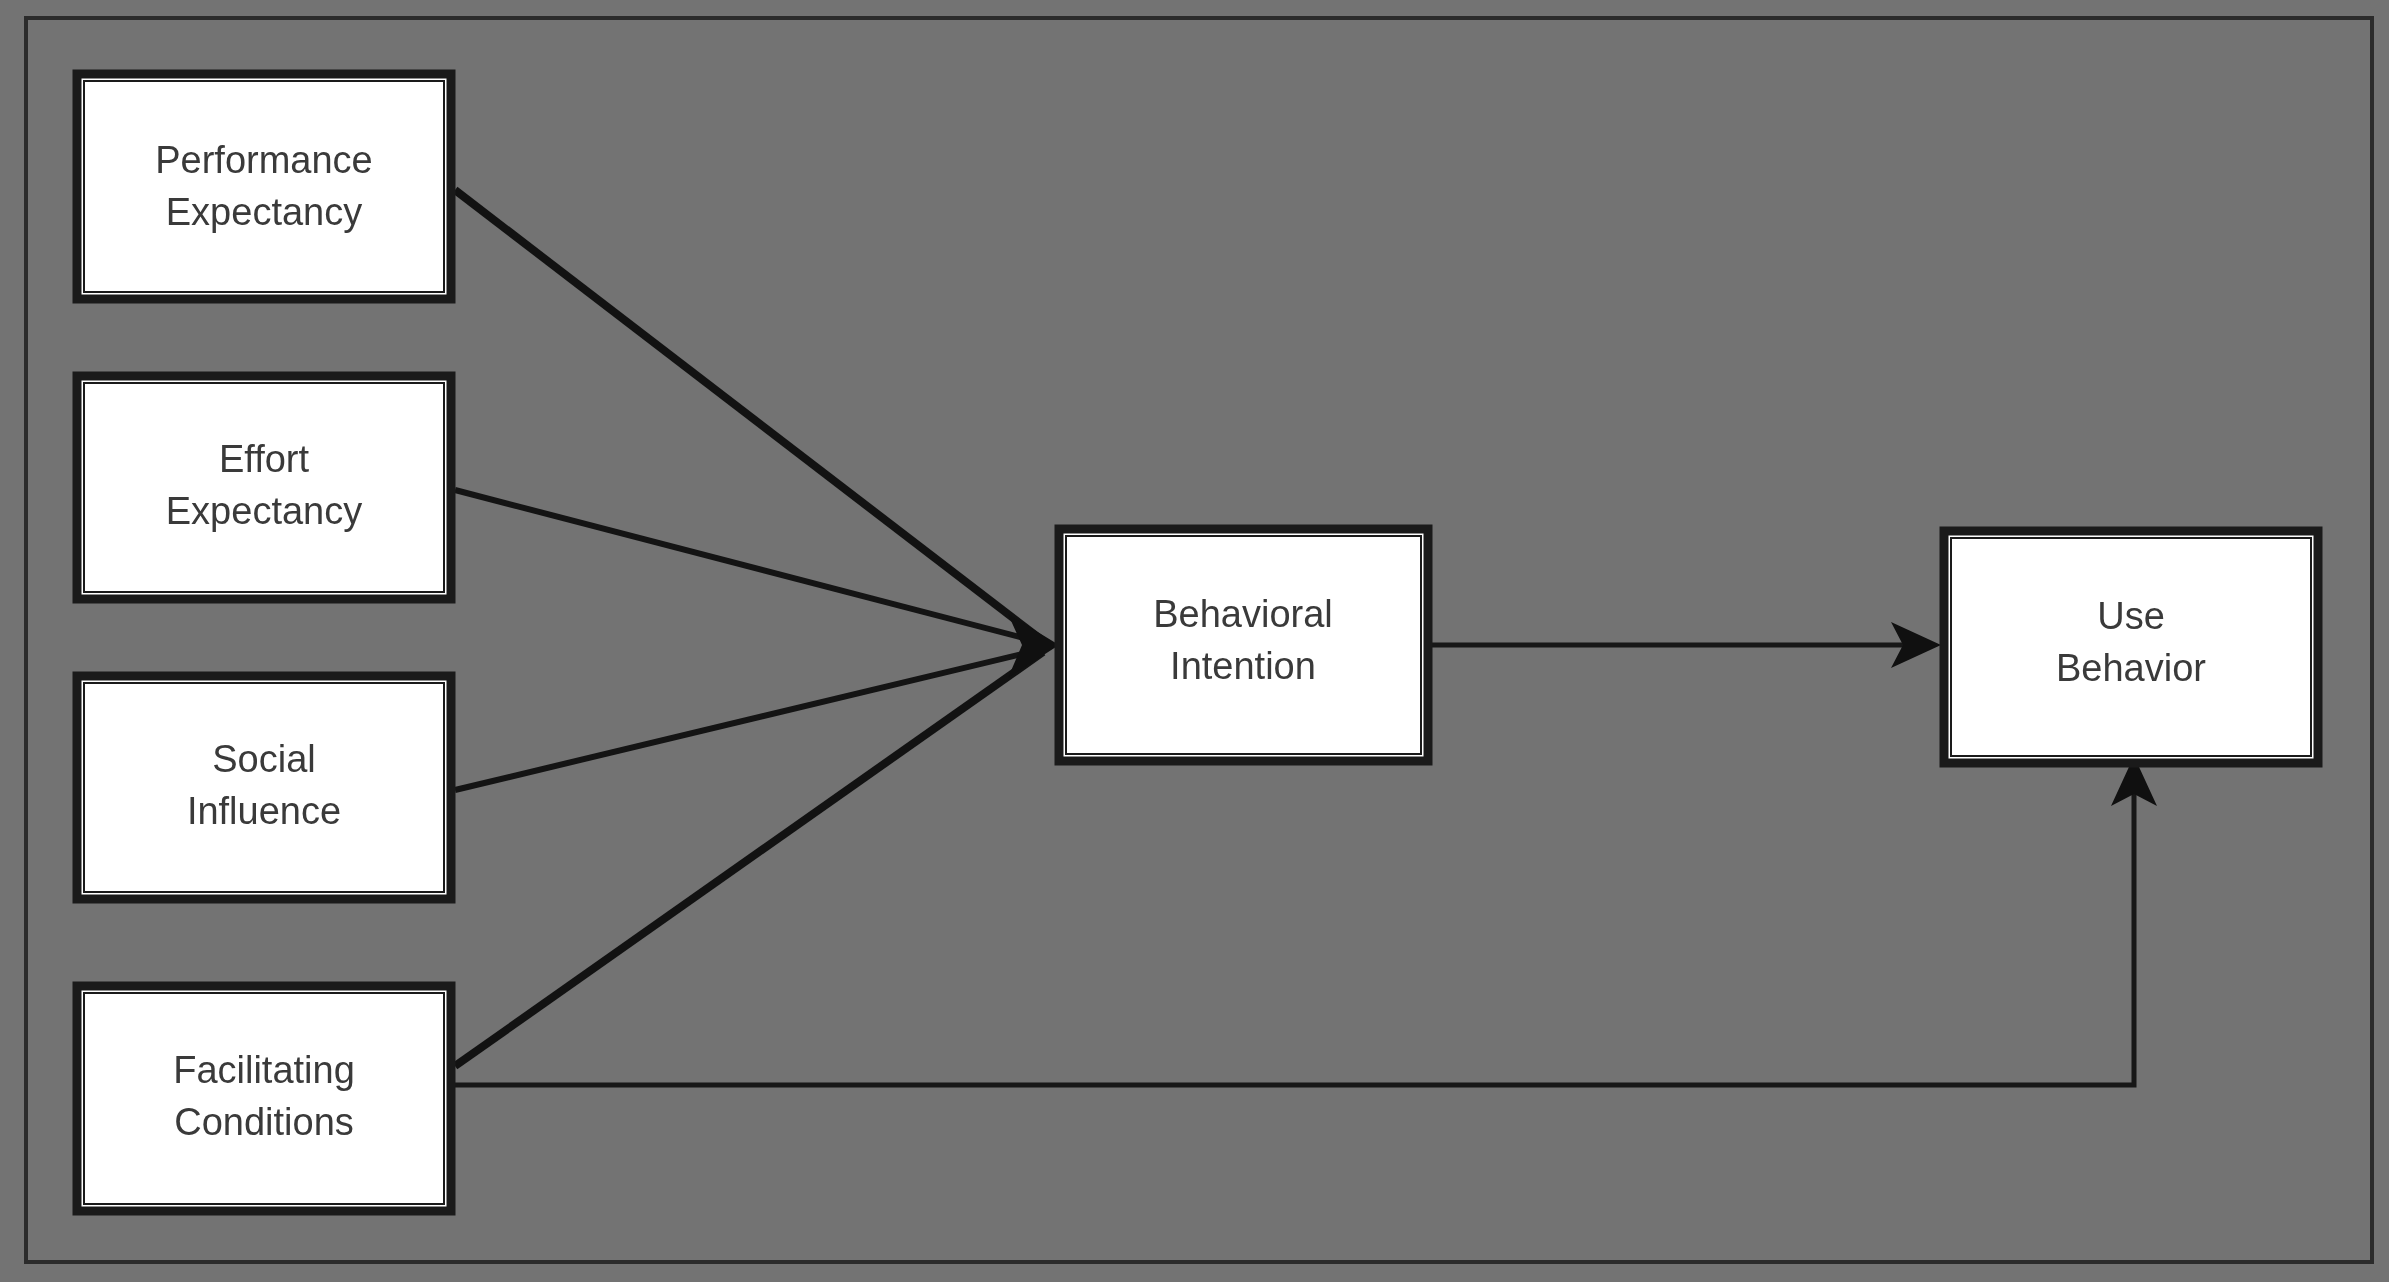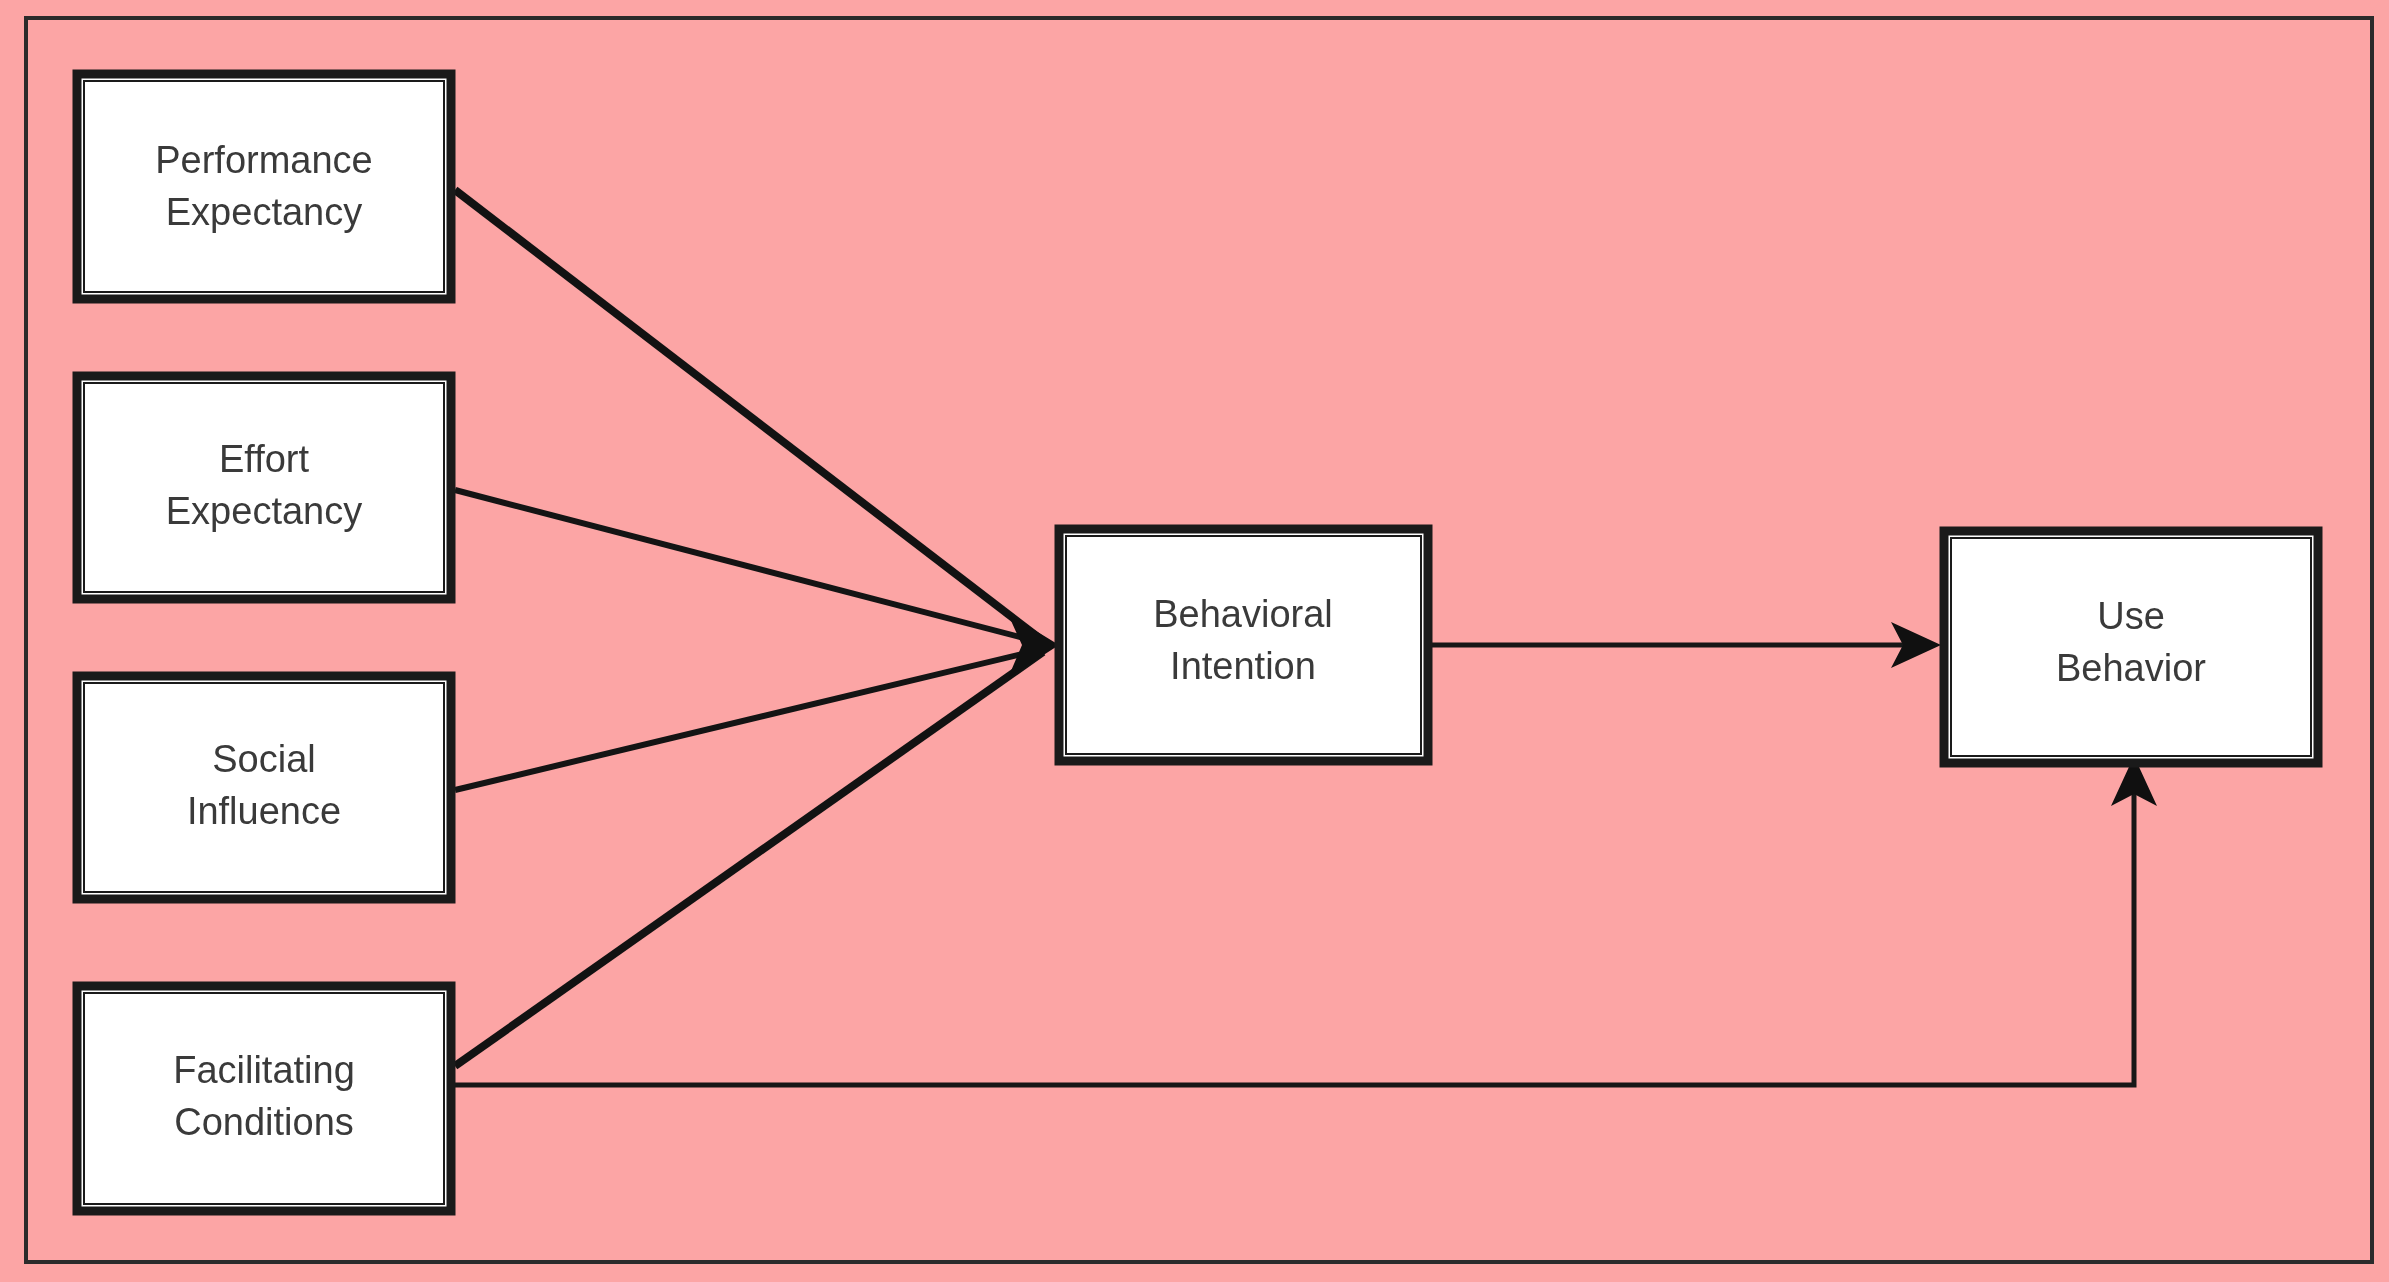--- a/index.html
+++ b/index.html
@@ -8,21 +8,21 @@
     padding: 0;
     background: #ffffff;
   }
   body {
     font-family: "Liberation Sans", sans-serif;
   }
   #diagram-root {
     position: relative;
     width: 2389px;
     height: 1282px;
-    background: #fca5a5;
+    background: #737373;
     overflow: hidden;
   }
   #utaut-svg {
     position: absolute;
     left: 0;
     top: 0;
     width: 2389px;
     height: 1282px;
     display: block;
   }

